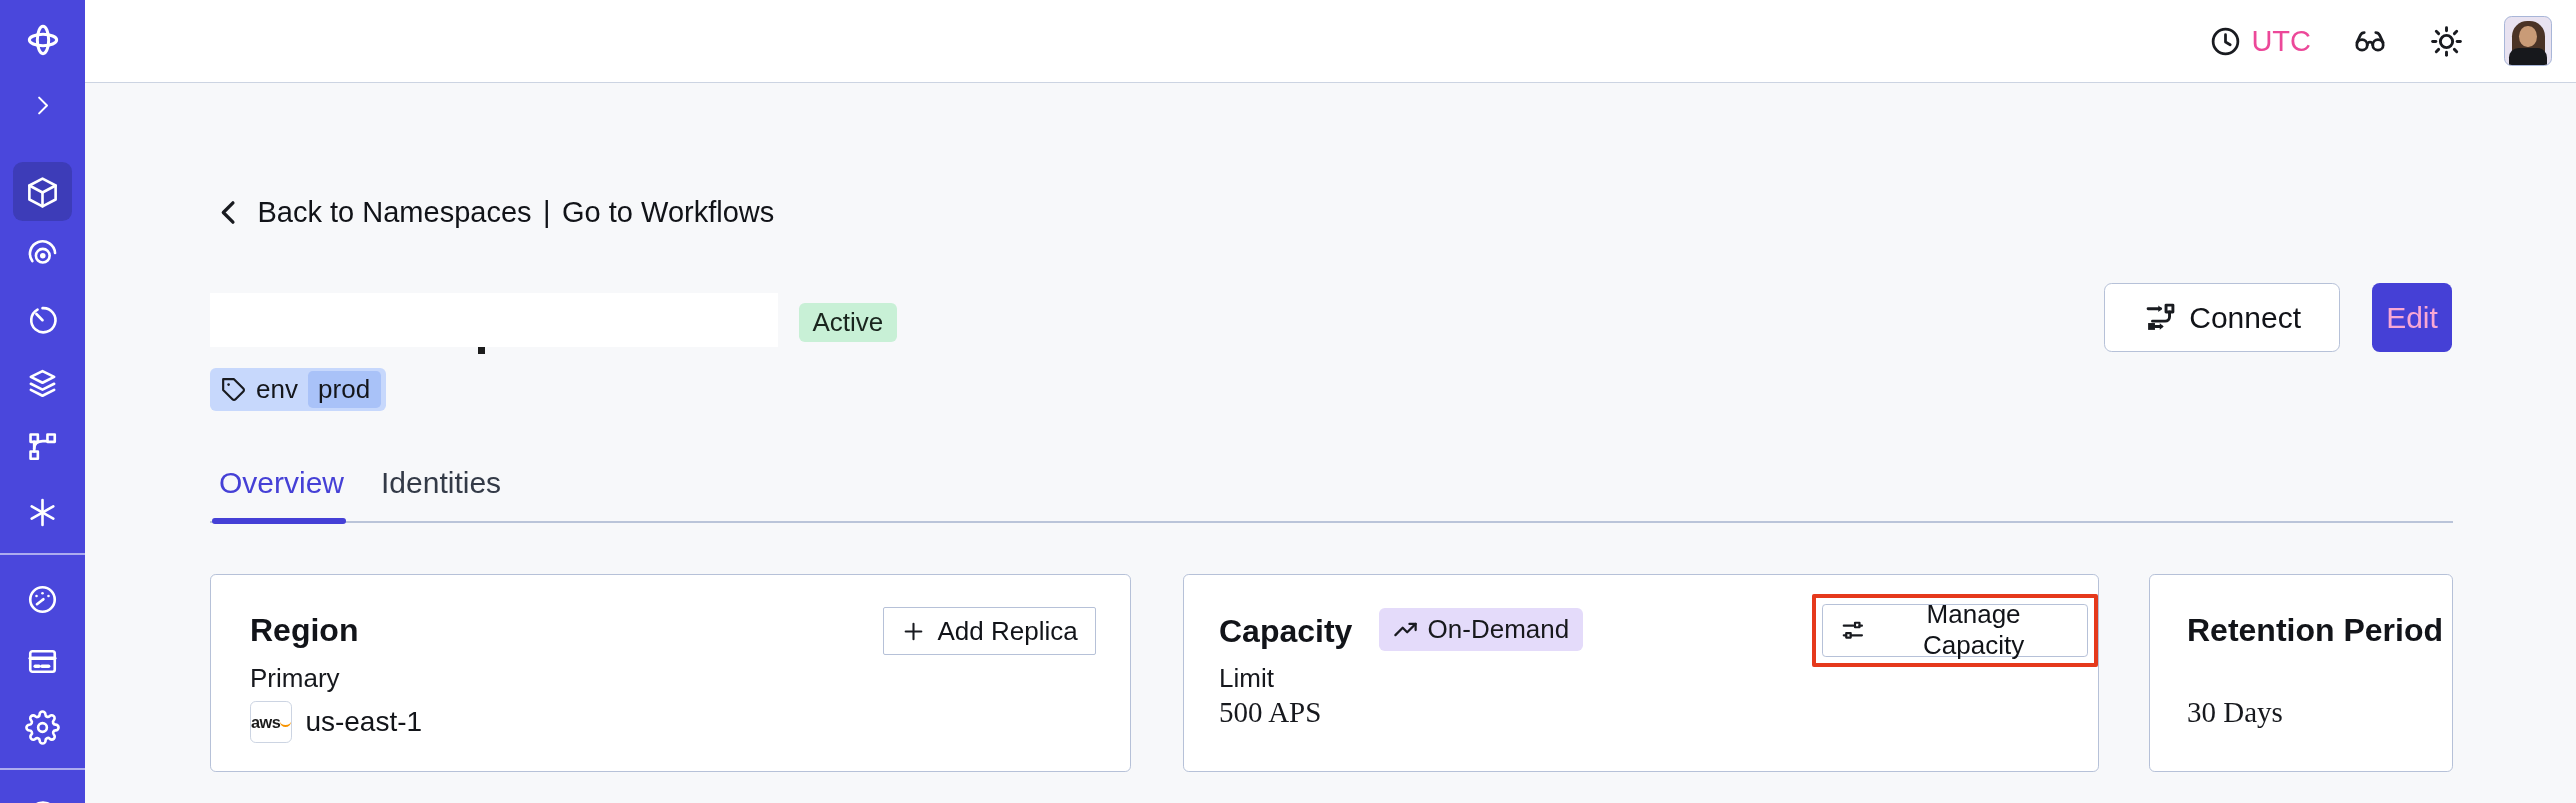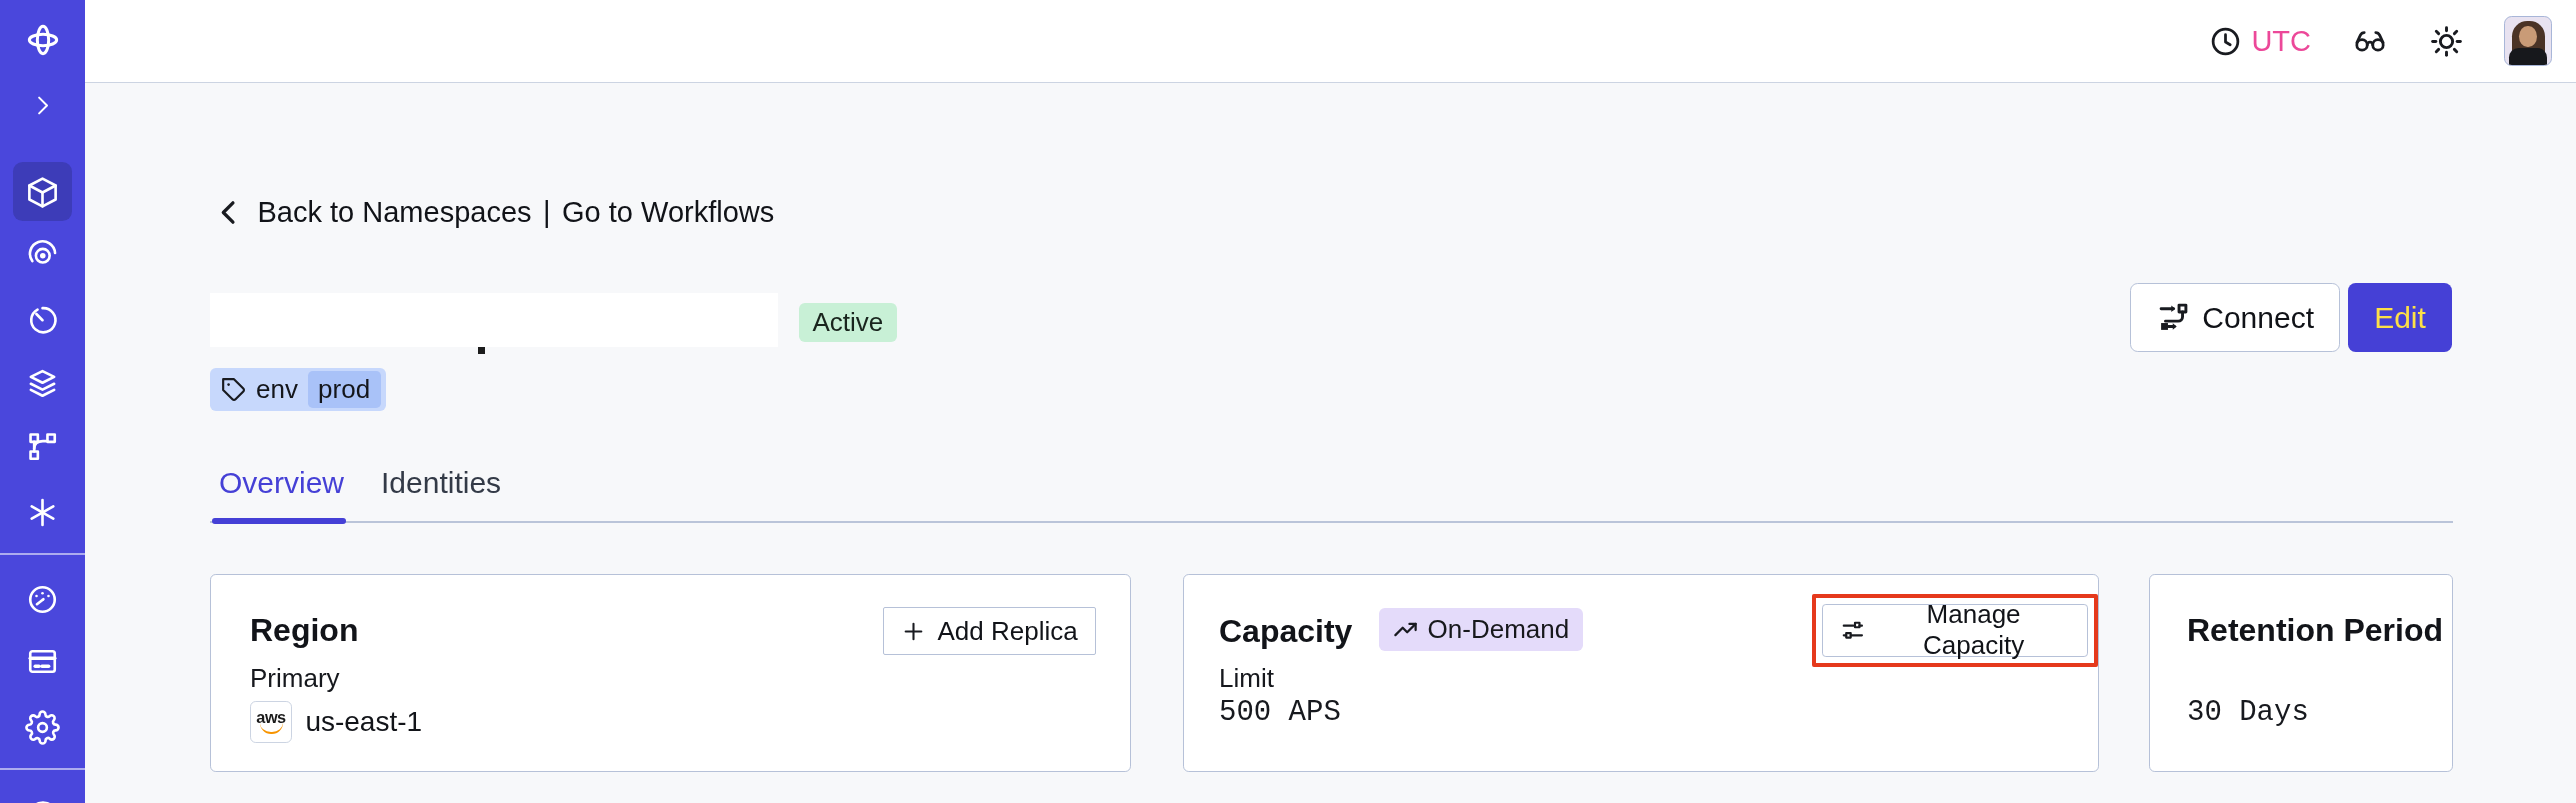--- a/index.html
+++ b/index.html
@@ -52,49 +52,49 @@
 
   .badge{display:inline-flex;align-items:center;border-radius:5.8px;font-size:26px}
   .status-badge{position:absolute;left:799px;top:303px;height:39px;padding:0 13.4px;background:var(--active-badge-bg);color:#19241d}
 
   .tag{position:absolute;left:210px;top:368px;height:43px;display:flex;align-items:center;gap:9.6px;
     background:var(--tag-bg);border-radius:5.8px;padding:0 5.8px 0 10.5px;font-size:26px;color:#14161b;cursor:pointer}
   .tag-chip{background:var(--tag-chip-bg);border-radius:4.8px;padding:2.9px 10.5px}
 
   .btn{display:inline-flex;align-items:center;justify-content:center;gap:11.5px;box-sizing:border-box;cursor:pointer;
     background:#fff;border:1.9px solid var(--border);border-radius:7.7px;color:#111318}
-  .connect-btn{position:absolute;right:236px;top:283px;height:69px;padding:0 25px;font-size:30px}
-  .edit-btn{position:absolute;right:124px;top:283px;height:69px;width:104px;background:var(--accent);border:none;color:#fde047;font-size:30px}
+  .connect-btn{position:absolute;right:236px;top:283px;height:69px;padding:0 38px;font-size:30px}
+  .edit-btn{position:absolute;right:124px;top:283px;height:69px;width:80px;background:var(--accent);border:none;color:#f9a8d4;font-size:30px}
 
   .tab{position:absolute;top:466px;font-size:30px;cursor:pointer}
   .tab-overview{left:219px;color:var(--accent)}
   .tab-identities{left:381px;color:var(--text-soft)}
   .tabs-rule{position:absolute;left:210px;top:521px;width:2243px;height:1.9px;background:#bac4d9}
   .tab-indicator{position:absolute;left:212px;top:518px;width:134px;height:5.8px;border-radius:2.9px;background:var(--accent)}
 
   
   .card{position:absolute;top:574px;height:198px;background:#fff;border:1.9px solid var(--border);border-radius:5.8px;box-sizing:border-box}
   .card-region{left:210px;width:921px}
   .card-capacity{left:1183px;width:916px}
   .card-retention{left:2149px;width:304px}
   .card-title{position:absolute;top:37px;font-size:32px;font-weight:700;color:var(--text)}
   .card-label{position:absolute;top:88px;font-size:26px;color:#16181d}
   .card-value{position:absolute;top:121px;font-size:29px;color:#17191e}
-  .mono{font-family:Liberation Mono, monospace}
+  .mono{font-family:Liberation Serif, serif}
 
   .small-btn{height:48px;border-radius:2px;font-size:26px;padding:0 17.3px;border:1.9px solid var(--border)}
   .add-replica{position:absolute;right:34px;top:32px}
   .annotation{position:absolute;left:628px;top:19px;border:4.8px solid var(--annotation);padding:5.8px;border-radius:1.9px}
   .manage-btn{height:53px;border-radius:3.8px}
 
   .ondemand{position:relative;top:-3.8px;margin-left:17.3px;height:43px;padding:0 13.4px;background:var(--ondemand-bg);color:#17181c;gap:8.6px;display:inline-flex;align-items:center;border-radius:5.8px;font-size:26px;font-weight:400;vertical-align:middle}
 
   .region-row{position:absolute;left:39px;top:126px;display:flex;align-items:center;gap:13.4px}
   .aws-chip{width:42px;height:42px;border:1.9px solid #ccd4e2;border-radius:5.8px;background:#fff;box-sizing:border-box;
-    display:flex;flex-direction:column;align-items:center;justify-content:center}
+    display:flex;flex-direction:row;align-items:center;justify-content:center}
   .aws-word{font-size:16.3px;font-weight:700;color:#1b1b1b;line-height:14.4px;letter-spacing:-0.5px}
   .aws-smile{width:23px;height:8.6px;border-bottom:2.9px solid #f79400;border-radius:0 0 13.4px 13.4px;margin-top:-1px}
   .region-name{font-size:28px;color:var(--text)}
 </style>
 </head>
 <body>
 
 <div class="sidebar">
   <div class="nav-item" style="top:20px">
     <svg class="ico" width="40" height="40" viewBox="0 0 24 24">

